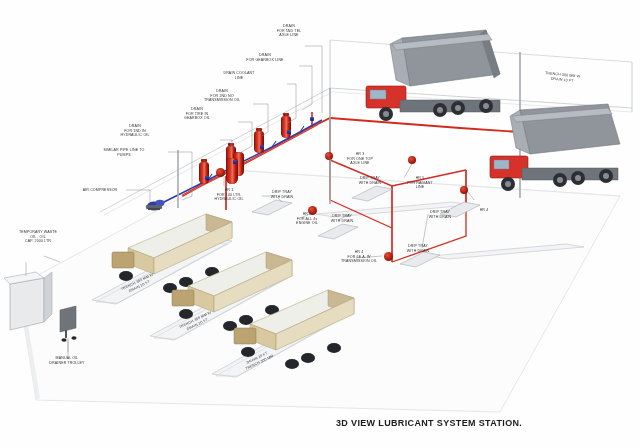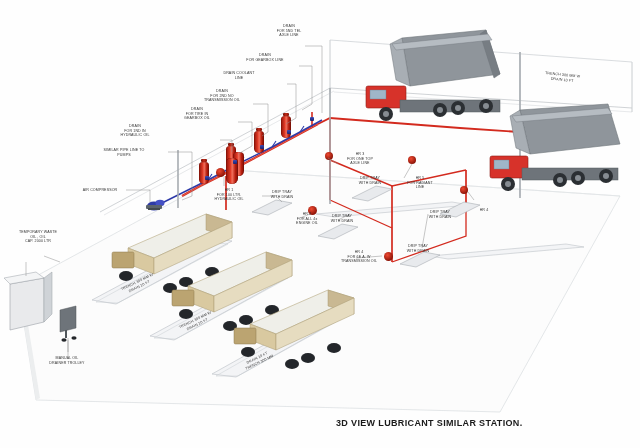--- a/index.html
+++ b/index.html
@@ -316,15 +316,15 @@
 
   <div class="lbl" style="left:112px;top:292px;width:54px;transform:rotate(-26deg);transform-origin:0 0;">TRENCH 300 MM W
 DRAIN 10 FT</div>
   <div class="lbl" style="left:170px;top:330px;width:54px;transform:rotate(-26deg);transform-origin:0 0;">TRENCH 300 MM W
 DRAIN 10 FT</div>
   <div class="lbl" style="left:232px;top:368px;width:54px;transform:rotate(-26deg);transform-origin:0 0;">DRAIN 10 FT
 TRENCH 300 MM</div>
   <div class="lbl" style="left:536px;top:70px;width:54px;transform:rotate(6deg);transform-origin:0 0;">TRENCH 300 MM W
 DRAIN 10 FT</div>
 
-  <div class="title" style="left:336px;top:418px;">3D VIEW LUBRICANT SIMILAR STATION.</div>
+  <div class="title" style="left:336px;top:418px;">3D VIEW LUBRICANT SYSTEM STATION.</div>
 
 </div>
 
 </body></html>

